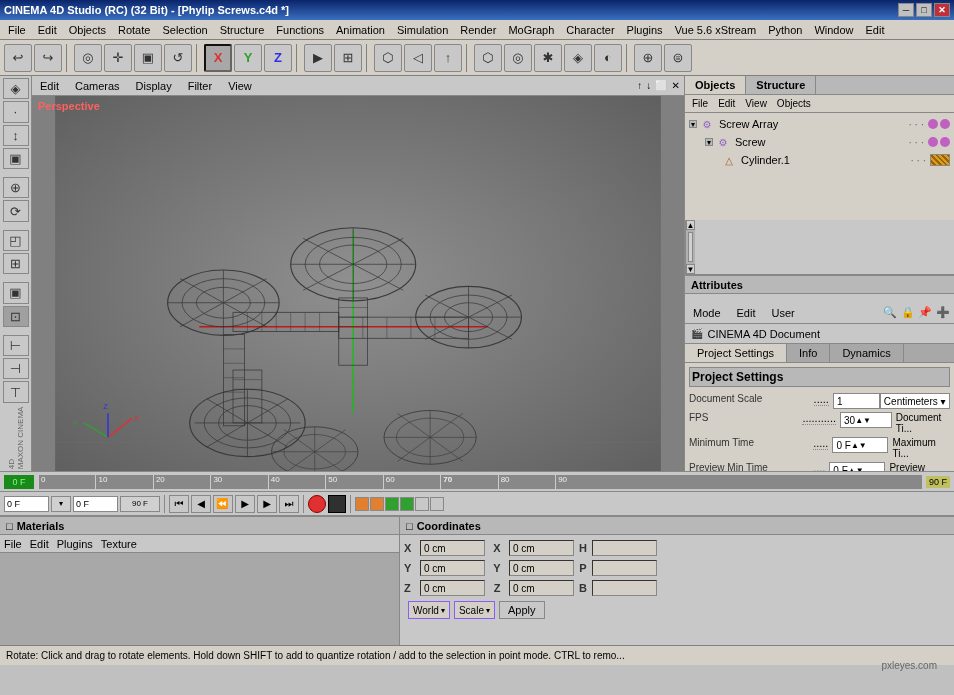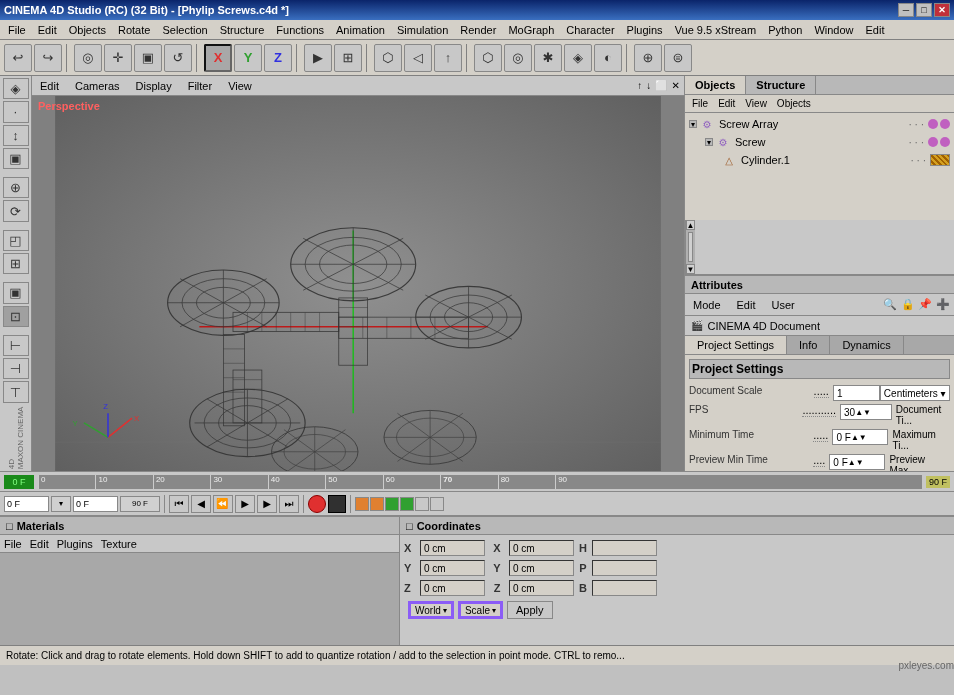--- a/index.html
+++ b/index.html
@@ -55,21 +55,21 @@
     .obj-menu { font-size: 10px; cursor: pointer; padding: 0 3px; }
     #objects-list { flex: 1; background: #d4d0c8; overflow-y: auto; padding: 2px; }
     .obj-item { display: flex; align-items: center; padding: 1px 2px; cursor: pointer; }
     .obj-icon { width: 16px; height: 16px; margin-right: 4px; display: flex; align-items: center; justify-content: center; font-size: 10px; }
     .obj-name { font-size: 11px; flex: 1; }
     .obj-dots { font-size: 10px; color: #666; margin-right: 4px; }
 
     
     #attributes-panel { flex: 1; display: flex; flex-direction: column; overflow: hidden; }
     #attr-title-bar { background: #b8b8b8; height: 18px; display: flex; align-items: center; padding: 0 6px; font-size: 11px; font-weight: bold; border-bottom: 1px solid #888; }
-    #attr-mode-bar { background: #c8c8c8; height: 22px; display: flex; align-items: center; padding: 0 4px; gap: 8px; border-bottom: 1px solid #888; }
+    #attr-mode-bar { background: #c8c8c8; height: 22px; display: flex; align-items: center; padding: 0 4px; gap: 8px; border-bottom: 1px solid #888; margin-top: 8px; }
     .attr-mode { font-size: 11px; cursor: pointer; padding: 2px 4px; }
     .attr-mode-icons { margin-left: auto; display: flex; gap: 4px; }
     #attr-doc-title { background: #c8c8c8; height: 20px; display: flex; align-items: center; padding: 0 6px; font-size: 11px; border-bottom: 1px solid #888; }
     #attr-tabs { display: flex; background: #a8a8a8; border-bottom: 1px solid #888; }
     .attr-tab { padding: 3px 12px; cursor: pointer; font-size: 11px; border-right: 1px solid #888; }
     .attr-tab.active { background: #d4d0c8; }
     #attr-content { flex: 1; background: #d4d0c8; overflow-y: auto; padding: 4px; }
     #attr-section-title { font-size: 12px; font-weight: bold; margin-bottom: 6px; padding: 2px; background: #b8b8b8; border: 1px solid #888; }
 
     .attr-row { display: flex; align-items: flex-start; margin-bottom: 3px; }
@@ -108,29 +108,29 @@
     #coords-panel { flex: 1; background: #c8c8c8; display: flex; flex-direction: column; }
     #coords-title { background: #b8b8b8; height: 18px; display: flex; align-items: center; padding: 0 6px; font-size: 11px; font-weight: bold; border-bottom: 1px solid #888; }
     #coords-content { flex: 1; padding: 4px; display: flex; flex-direction: column; gap: 2px; }
     .coord-row { display: flex; align-items: center; gap: 2px; height: 18px; }
     .coord-label { width: 14px; font-size: 11px; font-weight: bold; color: #333; }
     .coord-field { width: 65px; height: 16px; background: #d4d0c8; border: 1px inset #888; font-size: 10px; display: flex; align-items: center; padding: 0 3px; }
     .coord-field-sm { width: 20px; font-size: 11px; font-weight: bold; color: #333; text-align: center; }
     .coord-field2 { width: 65px; height: 16px; background: #d4d0c8; border: 1px inset #888; font-size: 10px; display: flex; align-items: center; padding: 0 3px; }
     .coord-right-label { width: 14px; font-size: 11px; font-weight: bold; color: #333; text-align: center; }
     #coords-dropdowns { display: flex; gap: 4px; padding: 2px 4px; }
-    .coord-dropdown { background: #d4d0c8; border: 3px solid #8b5cf6; height: 18px; font-size: 10px; display: flex; align-items: center; padding: 0 4px; gap: 2px; cursor: pointer; }
+    .coord-dropdown { background: #d4d0c8; border: 1px solid #8b5cf6; height: 18px; font-size: 10px; display: flex; align-items: center; padding: 0 4px; gap: 2px; cursor: pointer; }
     .coord-dropdown-arrow { font-size: 8px; }
     .apply-btn { background: #c8c8c8; border: 1px solid #888; height: 18px; padding: 0 8px; font-size: 11px; cursor: pointer; display: flex; align-items: center; justify-content: flex-end; }
 
     
     #statusbar { background: #d4d0c8; height: 20px; display: flex; align-items: center; padding: 0 6px; border-top: 1px solid #808080; font-size: 10px; color: #000; }
 
     
-    #watermark { position: absolute; bottom: 24px; right: 0; font-size: 10px; color: #666; }
+    #watermark { position: absolute; bottom: 24px; right: 17px; font-size: 10px; color: #666; }
 
     
     .indent-1 { margin-left: 16px; }
     .indent-2 { margin-left: 32px; }
 
     
     ::-webkit-scrollbar { width: 8px; height: 8px; }
     ::-webkit-scrollbar-track { background: #c8c8c8; }
     ::-webkit-scrollbar-thumb { background: #888; border: 1px solid #666; }
 
@@ -160,21 +160,21 @@
     <span class="menu-item">Rotate</span>
     <span class="menu-item">Selection</span>
     <span class="menu-item">Structure</span>
     <span class="menu-item">Functions</span>
     <span class="menu-item">Animation</span>
     <span class="menu-item">Simulation</span>
     <span class="menu-item">Render</span>
     <span class="menu-item">MoGraph</span>
     <span class="menu-item">Character</span>
     <span class="menu-item">Plugins</span>
-    <span class="menu-item">Vue 9.5 xStream</span>
+    <span class="menu-item">Vue 5.6 xStream</span>
     <span class="menu-item">Python</span>
     <span class="menu-item">Window</span>
     <span class="menu-item">Edit</span>
   </div>
 
   <div id="toolbar">
     <div class="tb-btn">↩</div>
     <div class="tb-btn">↪</div>
     <div class="tb-sep"></div>
     <div class="tb-btn">◎</div>

